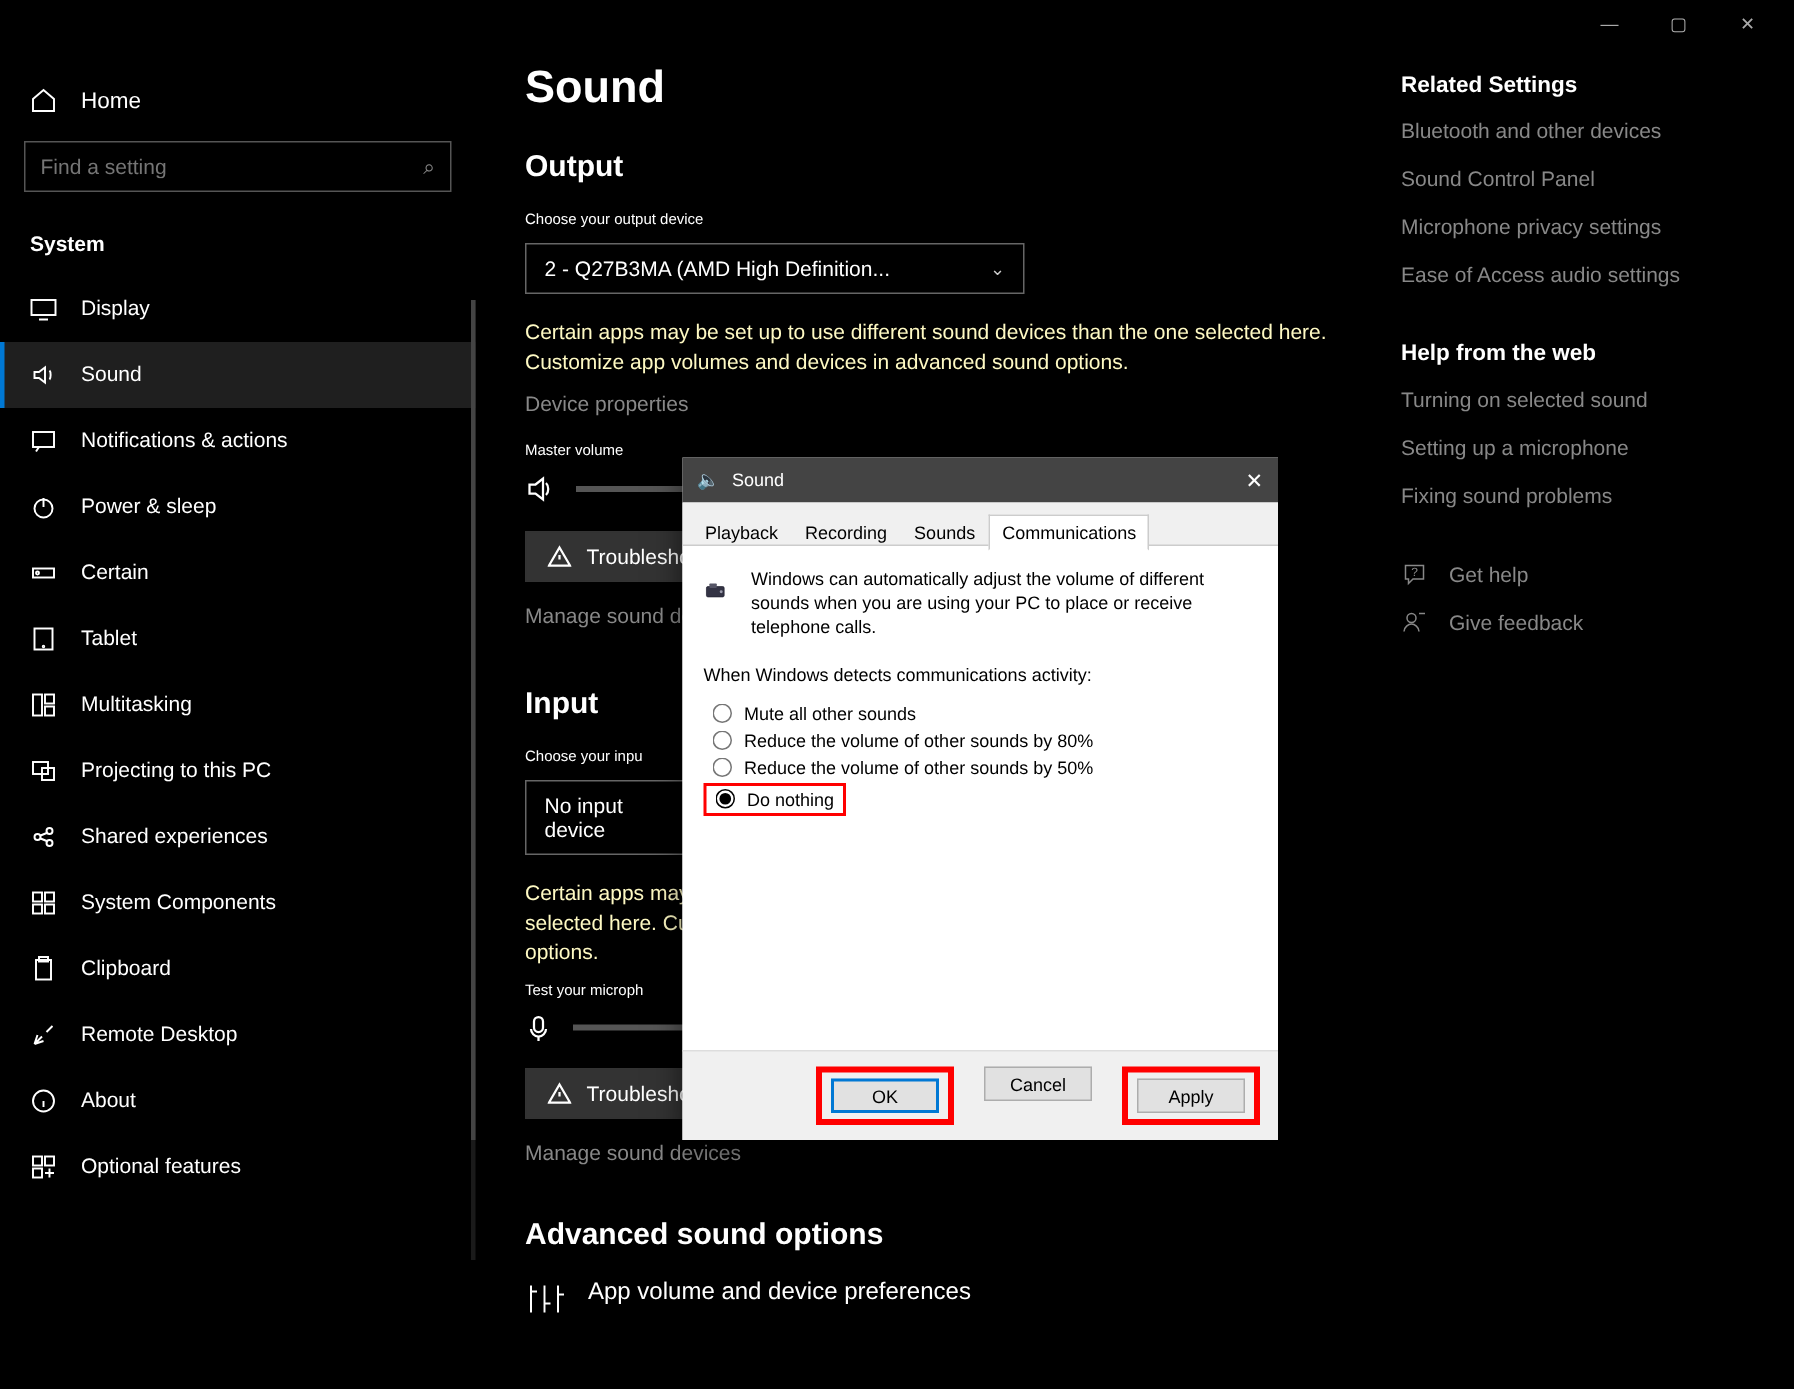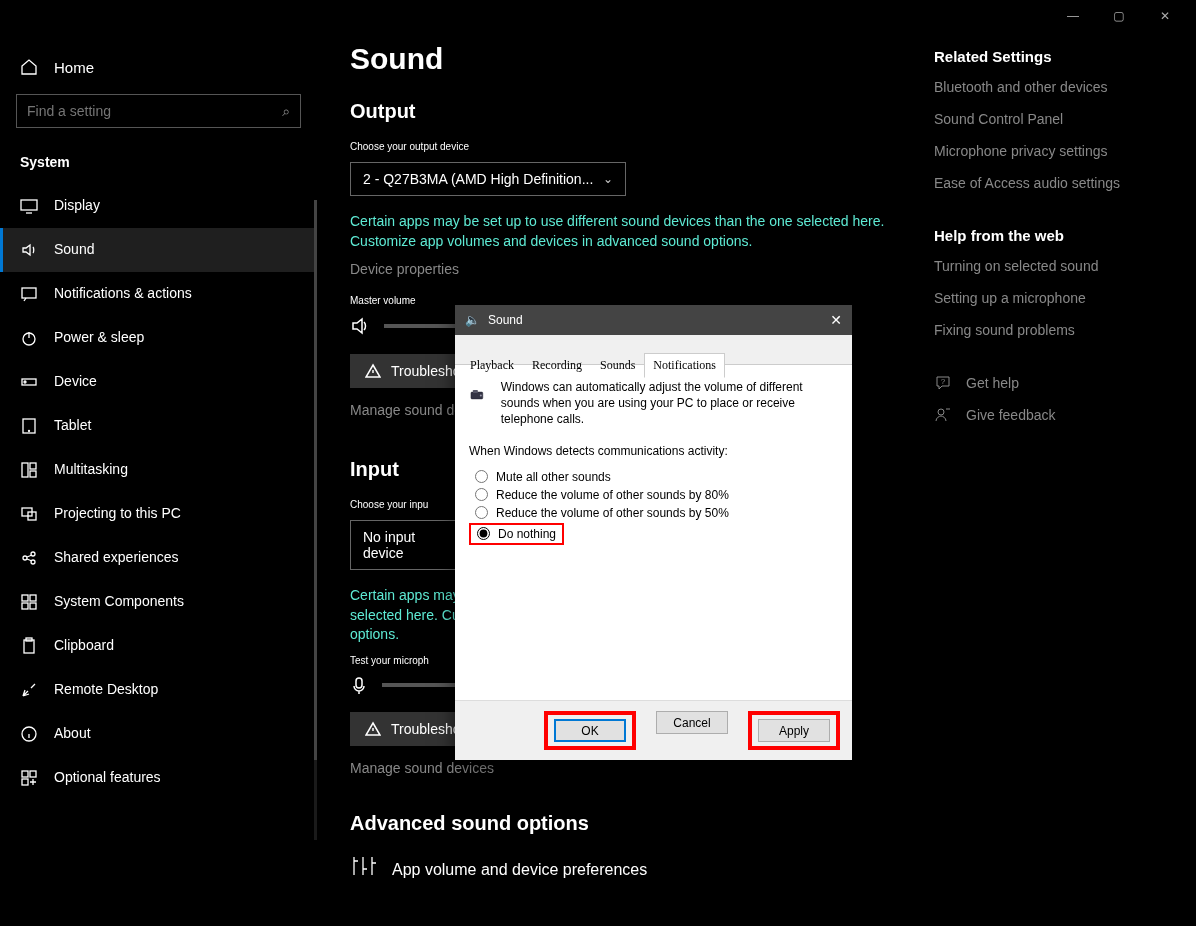--- a/index.html
+++ b/index.html
@@ -20,47 +20,47 @@
 .search span { color:#888; font-size:14px;}
 .group-label { padding: 10px 20px 14px; font-size: 14px; font-weight:600;}
 .nav-item { display:flex; align-items:flex-start; padding: 13px 20px; font-size:14px; gap:16px; cursor:pointer;}
 .nav-item.active { background:#1f1f1f; border-left:3px solid #0078d4; padding-left:17px;}
 .nav-item svg{width:18px;height:18px;fill:none;stroke:#fff;stroke-width:1.3;}
 .content { flex:1; padding: 42px 32px 0 32px; overflow:hidden; display:flex; gap:40px;}
 .main-col { flex:1; max-width: 560px; }
 h1 { font-size: 30px; font-weight: 600; margin-bottom: 24px; }
 h2 { font-size: 20px; font-weight: 600; margin: 0 0 18px 0; }
 .label { font-size: 10px; margin-bottom: 10px; display:block;}
-.dropdown { border:1px solid #666; padding:8px 12px; width:276px; display:flex; align-items:center; justify-content:space-between; font-size:14px; margin-bottom:16px;}
+.dropdown { border:1px solid #666; padding:8px 12px; width:333px; display:flex; align-items:center; justify-content:space-between; font-size:14px; margin-bottom:16px;}
 .dropdown .chev{font-size:12px; color:#ccc;}
-.desc { font-size:14px; color:#5eead4; line-height:1.4; margin-bottom:10px;}
+.desc { font-size:14px; color:#fef9c3; line-height:1.4; margin-bottom:10px;}
 .link { font-size:14px; color:#888; margin-bottom:18px; display:block;}
 .volume-row { display:flex; align-items:center; gap:14px; margin-bottom:18px;}
 .volume-row svg{width:20px;height:20px;fill:#fff;}
 .slider { width:80px; height:4px; background:#555; position:relative;}
 .troubleshoot-btn { background:#333; border:1px solid #333; padding:8px 14px; display:inline-flex; align-items:center; gap:10px; font-size:14px; margin-bottom:14px;}
 .troubleshoot-btn svg{width:16px;height:16px;fill:none;stroke:#fff;stroke-width:1.5;}
 .input-section { margin-top:40px;}
 .mic-row{display:flex; align-items:center; gap:14px; margin:10px 0 18px;}
 .mic-row svg{width:18px;height:18px;fill:none;stroke:#fff;stroke-width:1.5;}
-.advanced-row{display:flex;align-items:flex-end;gap:16px; margin-top:14px;}
+.advanced-row{display:flex;align-items:flex-start;gap:16px; margin-top:14px;}
 .advanced-row svg{width:26px;height:26px;fill:none;stroke:#fff;stroke-width:1.3;}
 .right-col { width:230px; padding-top:6px;}
 .right-col h3 { font-size:15px; font-weight:600; margin-bottom:14px;}
 .right-col .rlink { font-size:14px; color:#888; margin-bottom:16px; display:block;}
 .right-col .section { margin-bottom:36px;}
 .icon-link{display:flex; align-items:center; gap:14px; font-size:14px; color:#888; margin-bottom:14px;}
 .icon-link svg{width:18px;height:18px;fill:#888;}
 
 
 .dialog { position:absolute; left:455px; top:305px; width:397px; height:455px; background:#fff; color:#000; box-shadow:0 4px 20px rgba(0,0,0,0.6); display:flex; flex-direction:column;}
 .dialog-title { height:30px; background:#444; color:#fff; display:flex; align-items:center; padding:0 10px; font-size:12px; gap:8px;}
 .dialog-title .close{margin-left:auto; font-size:14px;}
 .dialog-tabs { display:flex; padding:4px 6px 0 6px; background:#f0f0f0; border-bottom:1px solid #ccc; font-size:12px;}
-.dialog-tabs .tab{padding:4px 8px; border:1px solid transparent; cursor:pointer; position:relative; top:14px;font-family:Liberation Serif, serif;}
+.dialog-tabs .tab{padding:4px 8px; border:1px solid transparent; cursor:pointer; position:relative; top:4px;}
 .dialog-tabs .tab.active{background:#fff; border:1px solid #ccc; border-bottom:1px solid #fff;}
 .dialog-body { flex:1; background:#fff; padding:14px 14px; font-size:12px;}
 .dialog-body .info{display:flex; gap:16px; margin-bottom:16px;}
 .dialog-body .phone-icon{width:32px;height:32px;}
 .dialog-body .info-text{line-height:1.35;}
 .dialog-body .prompt{margin-bottom:10px; font-size:12px;}
 .radio-row{display:flex; align-items:center; gap:8px; padding:2px 6px; font-size:12px;}
 .radio-row input{accent-color:#000;}
 .radio-row.highlight{border:2px solid #f00; display:inline-flex; margin-top:1px;}
 .dialog-buttons{display:flex; justify-content:flex-end; gap:20px; padding:10px 12px; background:#f0f0f0; border-top:1px solid #ddd;}
@@ -120,21 +120,21 @@
           <circle cx="9" cy="10" r="6"></circle>
           <path d="M9 3v6"></path>
         </svg>
         <span>Power &amp; sleep</span>
       </div>
     <div class="nav-item">
         <svg>
           <rect x="2" y="6" width="14" height="6"></rect>
           <circle cx="5" cy="9" r="1"></circle>
         </svg>
-        <span>Device</span>
+        <span>Certain</span>
       </div>
     <div class="nav-item">
         <svg>
           <rect x="3" y="2" width="12" height="14"></rect>
           <circle cx="9" cy="14" r="0.5"></circle>
         </svg>
         <span>Tablet</span>
       </div>
     <div class="nav-item">
         <svg>
@@ -300,21 +300,21 @@
 <div class="dialog">
   <div class="dialog-title">
     <span>🔈</span>
     <span>Sound</span>
     <span class="close">✕</span>
   </div>
   <div class="dialog-tabs">
     <div class="tab">Playback</div>
     <div class="tab">Recording</div>
     <div class="tab">Sounds</div>
-    <div class="tab active">Notifications</div>
+    <div class="tab active">Communications</div>
   </div>
   <div class="dialog-body">
     <div class="info">
       <svg class="phone-icon" viewBox="0 0 32 32">
           <rect x="4" y="10" width="24" height="14" rx="2" fill="#334" stroke="#223"></rect>
           <rect x="8" y="6" width="10" height="6" rx="1" fill="#556"></rect>
           <circle cx="24" cy="17" r="2" fill="#99a"></circle>
         </svg>
       <div class="info-text">Windows can automatically adjust the volume of different sounds when you are using your PC to place or receive telephone calls.</div>
     </div>

